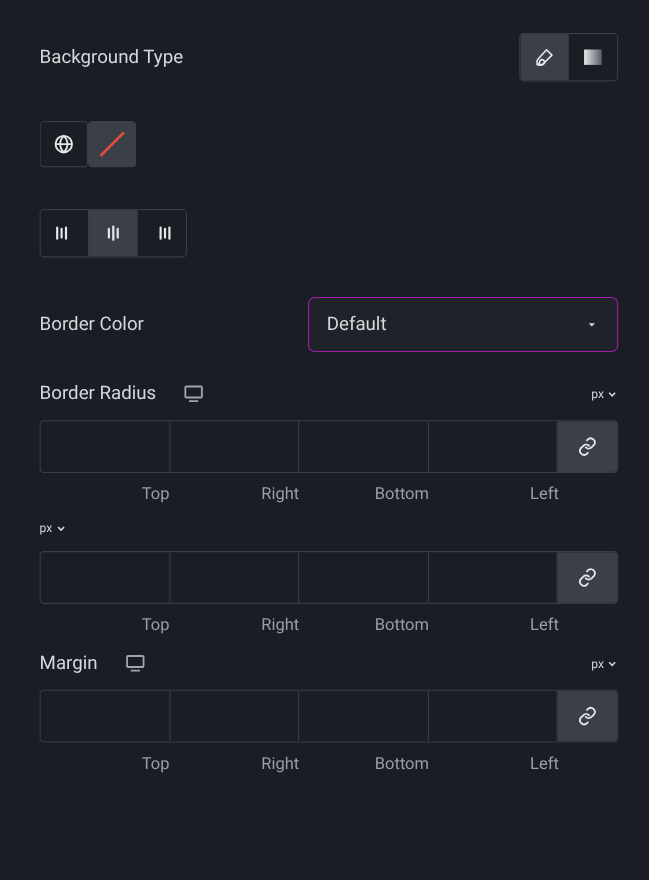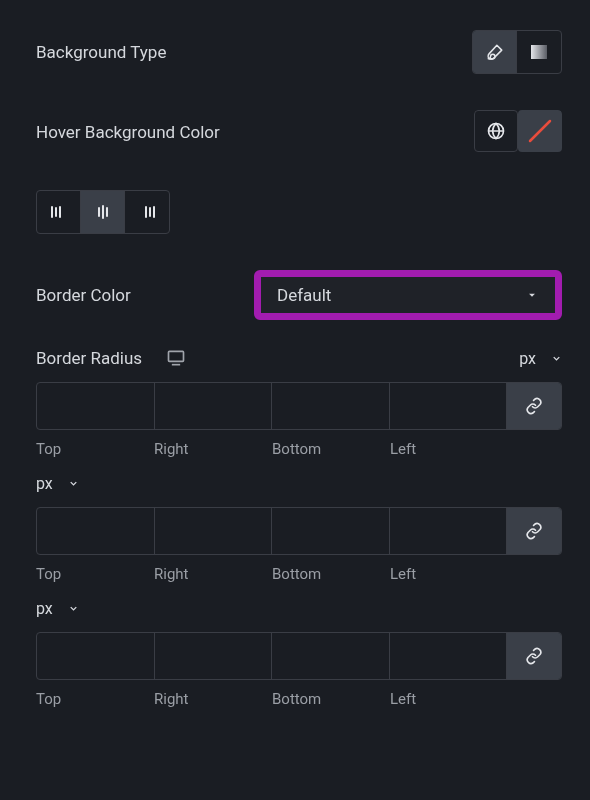--- a/index.html
+++ b/index.html
@@ -67,38 +67,38 @@
       border-radius: 4px;
     }
     .group-globe .btn.active{
       border-radius: 4px;
     }
     .select {
       display: flex;
       align-items: center;
       justify-content: space-between;
       background: #1f2228;
-      border: 7px solid #a21caf;
+      border: 1px solid #a21caf;
       border-radius: 6px;
       padding: 0 16px;
       height: 50px;
-      width: 308px;
+      width: 282px;
       color: #d5d8dd;
       cursor: pointer;
       font-size: 17px;
     }
     .chev-down {
       color: #d5d8dd;
     }
     .unit-select {
       display: inline-flex;
       align-items: center;
-      gap: 15px;
-      color: #d5d8dd;
-      font-size: 16px;
+      gap: 2px;
+      color: #d5d8dd;
+      font-size: 11px;
       cursor: pointer;
     }
     .dim-block {
       padding: 10px 28px 6px 36px;
     }
     .dim-header {
       display: flex;
       align-items: center;
       justify-content: space-between;
       margin-bottom: 14px;
@@ -132,21 +132,21 @@
       color: #e4e6ea;
     }
     .dim-labels {
       display: flex;
       margin-top: 10px;
       font-size: 15px;
       color: #9a9ea5;
     }
     .dim-labels span {
       flex: 1;
-      text-align: left;
+      text-align: right;
     }
     .dim-labels .spacer {
       width: 54px;
       flex: none;
     }
     svg { display: block; }
   </style>
 </head>
 <body>
 
@@ -171,21 +171,20 @@
               </linearGradient>
             </defs>
             <rect x="1" y="2" width="16" height="14" fill="url(#g1)"></rect>
           </svg>
       </span>
     </button>
   </div>
 </div>
 
 <div class="row">
-  <div class="label">Hover Background Color</div>
   <div class="btn-group group-globe">
     <button class="btn" aria-label="global">
       <span>
         <svg width="20" height="20" viewBox="0 0 24 24" fill="none" stroke="currentColor" stroke-width="2">
             <circle cx="12" cy="12" r="9"></circle>
             <path d="M3 12h18"></path>
             <path d="M12 3c2.5 2.5 4 5.5 4 9s-1.5 6.5-4 9c-2.5-2.5-4-5.5-4-9s1.5-6.5 4-9z"></path>
           </svg>
       </span>
     </button>
@@ -315,20 +314,29 @@
     <span>Top</span>
     <span>Right</span>
     <span>Bottom</span>
     <span>Left</span>
     <span class="spacer"></span>
   </div>
 </div>
 
 <div class="dim-block">
   <div class="dim-header">
+    <div class="label-with-icon">
+      <span class="label">Margin</span>
+      <span class="device-icon">
+        <svg width="20" height="20" viewBox="0 0 24 24" fill="none" stroke="currentColor" stroke-width="2">
+            <rect x="3" y="4" width="18" height="12" rx="1"></rect>
+            <line x1="7" y1="20" x2="17" y2="20"></line>
+          </svg>
+      </span>
+    </div>
     <div class="unit-select">
       <span>px</span>
       <span>
         <svg width="11" height="11" viewBox="0 0 24 24" fill="none" stroke="currentColor" stroke-width="3">
             <polyline points="6 9 12 15 18 9"></polyline>
           </svg>
       </span>
     </div>
   </div>
   <div class="dim-inputs">

